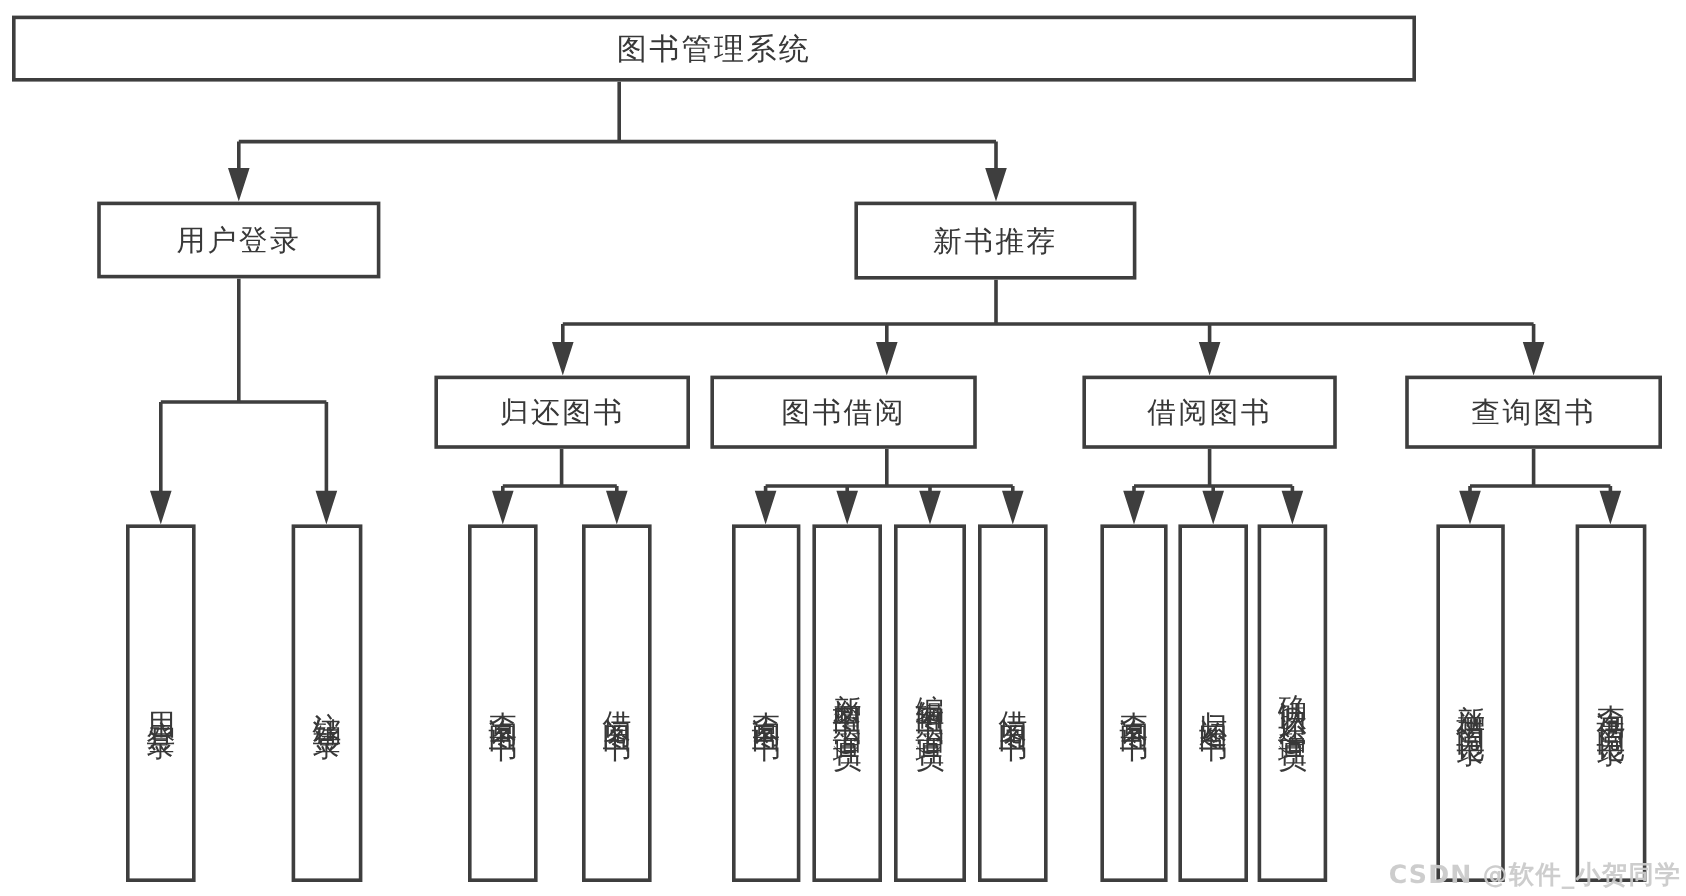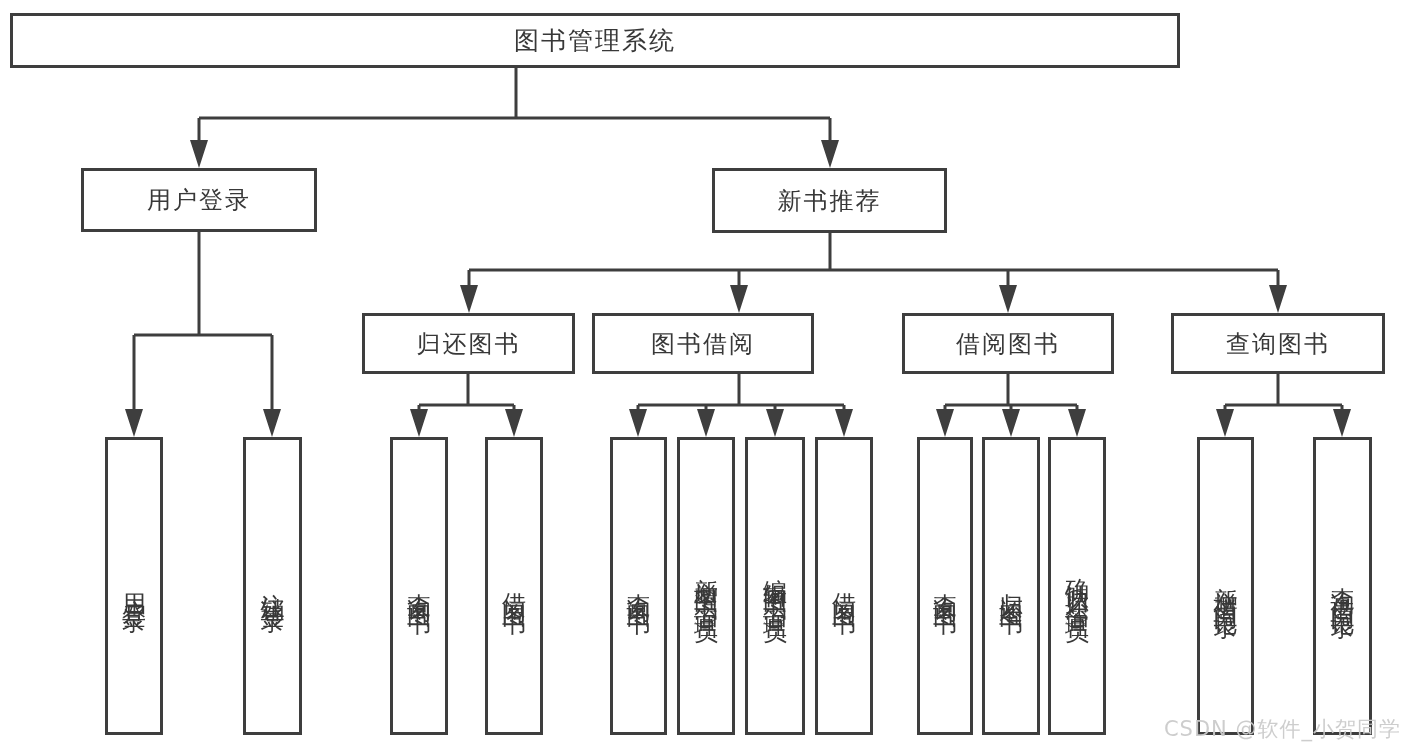--- a/index.html
+++ b/index.html
@@ -22,21 +22,21 @@
   .node.root { font-size: 25px; }
   .leaf { top: 437px; height: 298px; }
   .leaf span {
     writing-mode: vertical-rl; text-orientation: mixed;
     font-size: 24px; letter-spacing: 6px; line-height: 1;
     white-space: nowrap;
   }
   .watermark {
     position: absolute; right: 4px; bottom: 4px;
     font-size: 21px; letter-spacing: 1px;
-    color: rgba(202, 202, 202, 0.95); z-index: 5;
+    color: rgba(202, 202, 202, 0.95); z-index: 5; font-weight: bold;
   }
 </style>
 </head>
 <body>
 
 <svg id="connector-canvas" viewBox="0 0 1405 747">
     <path d="M516 68L516 118M199 118L830 118M199 232L199 335M134 335L272 335M830 233L830 270M469 270L1278 270M468 374L468 405M419 405L514 405M739 374L739 405M638 405L844 405M1008 374L1008 405M945 405L1077 405M1278 374L1278 405M1225 405L1342 405M199 118L199 148M830 118L830 148M134 335L134 417M272 335L272 417M469 270L469 293M739 270L739 293M1008 270L1008 293M1278 270L1278 293M419 405L419 417M514 405L514 417M638 405L638 417M706 405L706 417M775 405L775 417M844 405L844 417M945 405L945 417M1011 405L1011 417M1077 405L1077 417M1225 405L1225 417M1342 405L1342 417" fill="none" stroke="#3e3e3e" stroke-width="3"></path>
     <path d="M190 140L208 140L199 168ZM821 140L839 140L830 168ZM125 409L143 409L134 437ZM263 409L281 409L272 437ZM460 285L478 285L469 313ZM730 285L748 285L739 313ZM999 285L1017 285L1008 313ZM1269 285L1287 285L1278 313ZM410 409L428 409L419 437ZM505 409L523 409L514 437ZM629 409L647 409L638 437ZM697 409L715 409L706 437ZM766 409L784 409L775 437ZM835 409L853 409L844 437ZM936 409L954 409L945 437ZM1002 409L1020 409L1011 437ZM1068 409L1086 409L1077 437ZM1216 409L1234 409L1225 437ZM1333 409L1351 409L1342 437Z" fill="#3e3e3e" stroke="none"></path>
   </svg>
 

